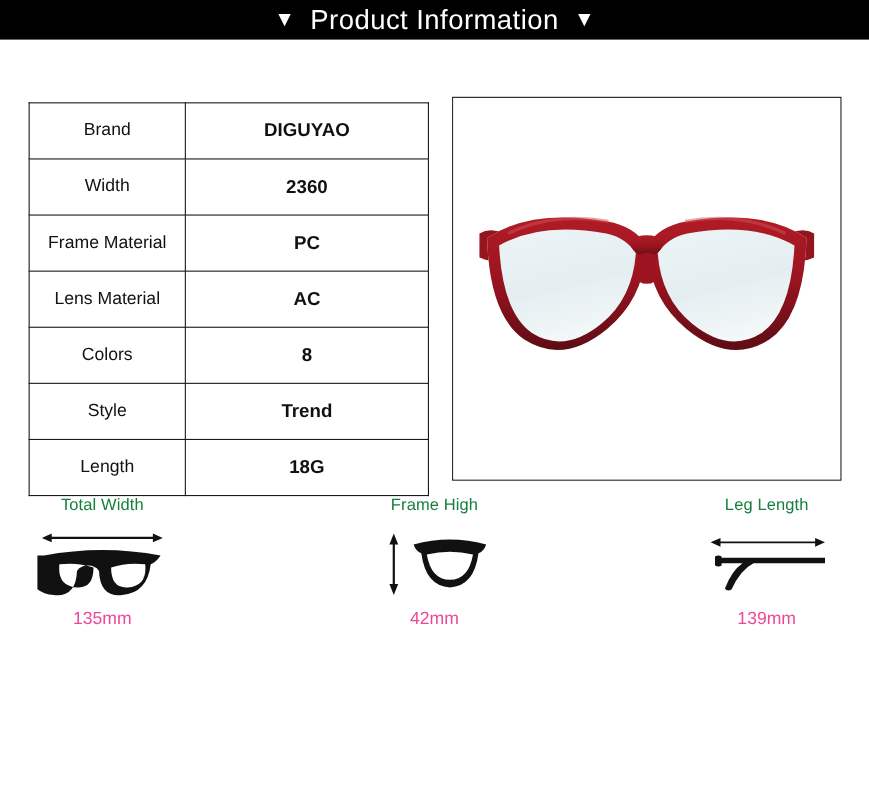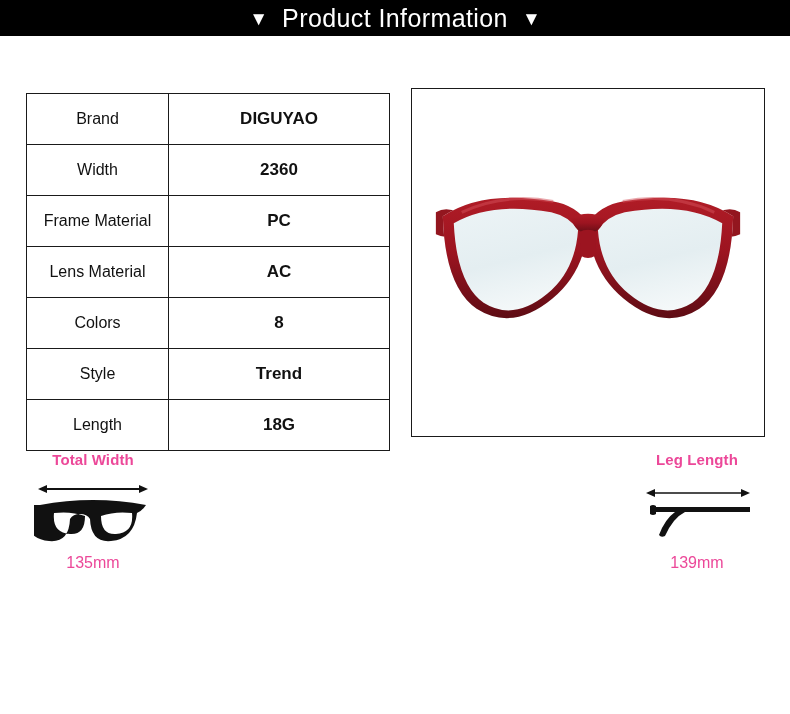--- a/index.html
+++ b/index.html
@@ -104,25 +104,24 @@
   }
   .measure-item {
     width: 142px;
     display: flex;
     flex-direction: column;
     align-items: center;
   }
   .measure-label {
     font-family: "Liberation Sans", sans-serif;
     font-size: 15px;
-    color: #ec4899;
+    color: #15803d;
     letter-spacing: 0.1px;
     white-space: nowrap;
     margin-bottom: 8px;
-    font-weight: bold;
   }
   .measure-icon {
     width: 120px;
     height: 72px;
     display: flex;
     align-items: center;
     justify-content: center;
   }
   .measure-icon svg { display: block; }
   .measure-value {
@@ -238,20 +237,35 @@
         <polygon points="114,10 105,6 105,14" fill="#111"></polygon>
         <path d="M6 26 q53 -10 106 0 q-4 6 -9 8 q-3 26 -26 28 q-20 2 -21 -22 q-3 -5 -10 -5 q-7 0 -10 5 q-1 24 -21 22 q-23 -2 -26 -28 q-5 -2 -9 -8 Z
                  M20 34 q-2 20 16 21 q15 1 15 -18 q-14 -5 -31 -3 Z
                  M98 34 q2 20 -16 21 q-15 1 -15 -18 q14 -5 31 -3 Z" fill="#111" fill-rule="evenodd"></path>
       </svg>
     </div>
     <div class="measure-value">135mm</div>
   </div>
 
 
+  <div class="measure-item">
+    <div class="measure-label">Frame High</div>
+    <div class="measure-icon">
+      <svg width="118" height="66" viewBox="0 0 118 66" xmlns="http://www.w3.org/2000/svg">
+        <g stroke="#111" stroke-width="2" fill="none">
+          <line x1="22" y1="14" x2="22" y2="56"></line>
+        </g>
+        <polygon points="22,6 18,16 26,16" fill="#111"></polygon>
+        <polygon points="22,62 18,52 26,52" fill="#111"></polygon>
+        <path d="M40 16 q33 -9 66 0 q-2 6 -7 8 q-4 30 -26 31 q-22 -1 -26 -31 q-5 -2 -7 -8 Z
+                 M52 25 q4 23 21 23 q17 0 21 -23 q-21 -5 -42 0 Z" fill="#111" fill-rule="evenodd"></path>
+      </svg>
+    </div>
+    <div class="measure-value">42mm</div>
+  </div>
 
 
   <div class="measure-item">
     <div class="measure-label">Leg Length</div>
     <div class="measure-icon">
       <svg width="118" height="66" viewBox="0 0 118 66" xmlns="http://www.w3.org/2000/svg">
         <g stroke="#111" stroke-width="1.6" fill="none">
           <line x1="14" y1="14" x2="106" y2="14"></line>
         </g>
         <polygon points="8,14 17,10 17,18" fill="#111"></polygon>

